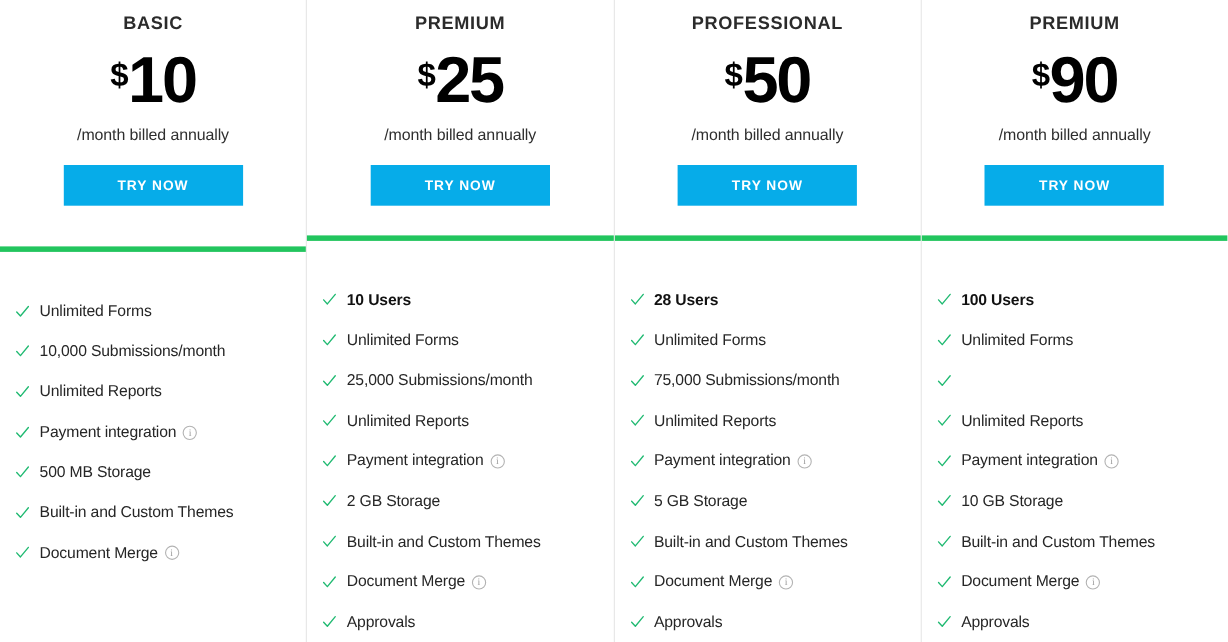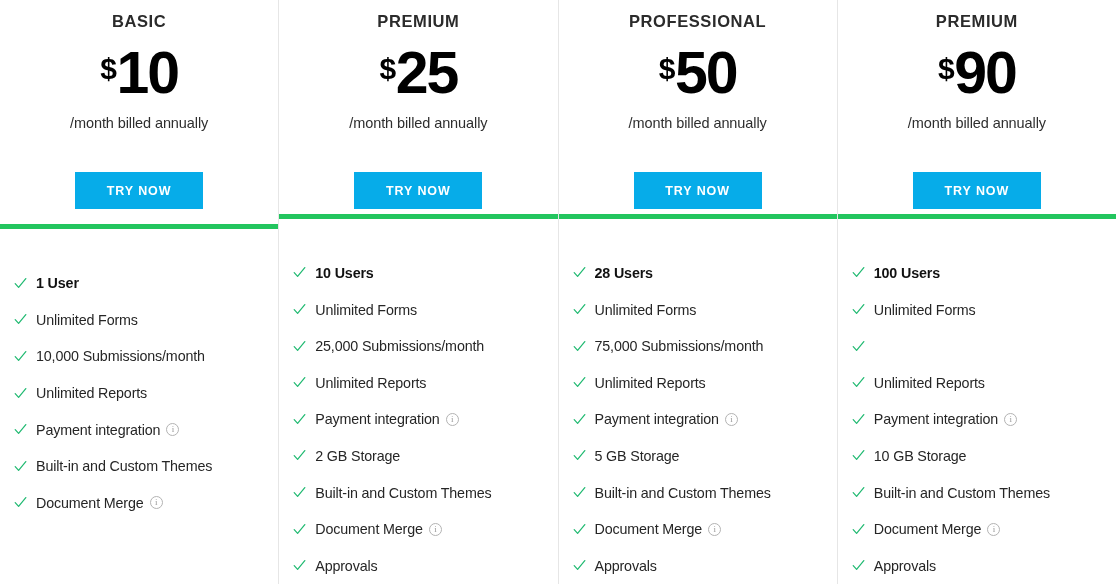--- a/index.html
+++ b/index.html
@@ -83,22 +83,22 @@
   .plan-period {
     font-size: 14.5px;
     color: #2e2e2e;
     margin-top: 0;
     text-align: center;
     line-height: 18px;
     letter-spacing: -0.1px;
   }
 
   .try-now-button {
-    margin-top: 40px;
-    width: 128px;
+    margin-top: 18px;
+    width: 163px;
     height: 37px;
     background: #06ace9;
     border: none;
     color: #ffffff;
     font-family: inherit;
     font-size: 12.5px;
     font-weight: 700;
     letter-spacing: 0.9px;
     cursor: pointer;
     display: flex;
@@ -169,28 +169,20 @@
       <div class="plan-header">
         <div class="plan-name">BASIC</div>
         <div class="plan-price">
           <span class="price-currency">$</span>
           <span class="price-amount">10</span>
         </div>
         <div class="plan-period">/month billed annually</div>
         <button class="try-now-button">TRY NOW</button>
       </div>
       <div class="feature-list">
-        <div class="feature-item highlight">
-          <span class="check-icon">
-            <svg width="13" height="13" viewBox="0 0 13 13" fill="none" aria-hidden="true">
-              <path d="M1.2 6.6 L4.6 10.3 L11.8 1.6" stroke="#21ba72" stroke-width="1.25" stroke-linecap="round" stroke-linejoin="round" fill="none"></path>
-            </svg>
-          </span>
-          <span class="feature-label">1 User</span>
-        </div>
         <div class="feature-item">
           <span class="check-icon">
             <svg width="13" height="13" viewBox="0 0 13 13" fill="none" aria-hidden="true">
               <path d="M1.2 6.6 L4.6 10.3 L11.8 1.6" stroke="#21ba72" stroke-width="1.25" stroke-linecap="round" stroke-linejoin="round" fill="none"></path>
             </svg>
           </span>
           <span class="feature-label">Unlimited Forms</span>
         </div>
         <div class="feature-item">
           <span class="check-icon">
@@ -209,20 +201,28 @@
           <span class="feature-label">Unlimited Reports</span>
         </div>
         <div class="feature-item">
           <span class="check-icon">
             <svg width="13" height="13" viewBox="0 0 13 13" fill="none" aria-hidden="true">
               <path d="M1.2 6.6 L4.6 10.3 L11.8 1.6" stroke="#21ba72" stroke-width="1.25" stroke-linecap="round" stroke-linejoin="round" fill="none"></path>
             </svg>
           </span>
           <span class="feature-label">Payment integration</span>
           <span class="info-icon">i</span>
+        </div>
+        <div class="feature-item">
+          <span class="check-icon">
+            <svg width="13" height="13" viewBox="0 0 13 13" fill="none" aria-hidden="true">
+              <path d="M1.2 6.6 L4.6 10.3 L11.8 1.6" stroke="#21ba72" stroke-width="1.25" stroke-linecap="round" stroke-linejoin="round" fill="none"></path>
+            </svg>
+          </span>
+          <span class="feature-label">500 MB Storage</span>
         </div>
         <div class="feature-item">
           <span class="check-icon">
             <svg width="13" height="13" viewBox="0 0 13 13" fill="none" aria-hidden="true">
               <path d="M1.2 6.6 L4.6 10.3 L11.8 1.6" stroke="#21ba72" stroke-width="1.25" stroke-linecap="round" stroke-linejoin="round" fill="none"></path>
             </svg>
           </span>
           <span class="feature-label">Built-in and Custom Themes</span>
         </div>
         <div class="feature-item">

